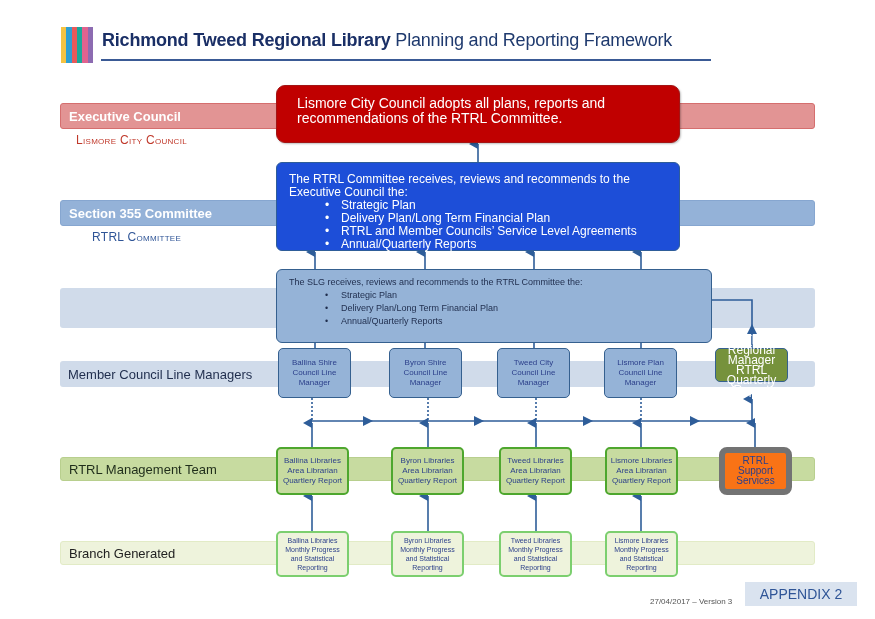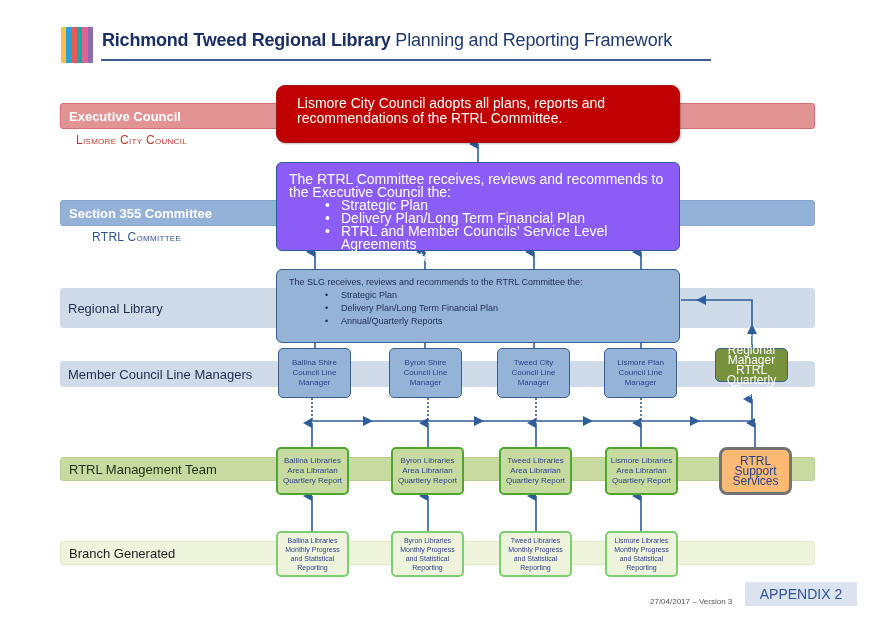--- a/index.html
+++ b/index.html
@@ -23,34 +23,34 @@
   .band-mgt  { left:60px; top:457px; width:755px; height:24px; background:#c7dba0; border:1px solid #b8cf8e; color:#1f2d1a; }
   .band-branch { left:60px; top:541px; width:755px; height:24px; background:#eef3dc; border:1px solid #e2ebc6; color:#222; }
 
   .sub-label { font-size:10px; letter-spacing:0.3px; font-variant:small-caps; }
   .sub-exec { left:76px; top:133px; color:#c0392b; font-size:12px; }
   .sub-s355 { left:92px; top:230px; color:#2f5597; font-size:12px; }
 
   
   .box-red { left:276px; top:85px; width:404px; height:58px; background:#c00000; border:1px solid #a31515; border-radius:9px;
              color:#fff; font-size:14px; padding:10px 20px; line-height:15px; box-shadow:1px 1px 2px rgba(0,0,0,0.25); }
-  .box-blue { left:276px; top:162px; width:404px; height:89px; background:#8b5cf6; border:1.5px solid #2e5d99; border-radius:6px;
-              color:#fff; font-size:14px; padding:10px 12px; line-height:13px; }
-  .box-slg { left:276px; top:269px; width:404px; height:74px; background:#95b3d7; border:1.5px solid #35608f; border-radius:6px;
+  .box-blue { left:276px; top:162px; width:404px; height:89px; background:#1d4ed8; border:1.5px solid #2e5d99; border-radius:6px;
+              color:#fff; font-size:12px; padding:10px 12px; line-height:13px; }
+  .box-slg { left:276px; top:269px; width:436px; height:74px; background:#95b3d7; border:1.5px solid #35608f; border-radius:6px;
              color:#1f2d4d; font-size:9px; padding:6px 12px; line-height:13px; }
   .box-blue ul, .box-slg ul { margin:0; padding-left:36px; list-style:none; }
   .box-blue li, .box-slg li { position:relative; padding-left:16px; }
   .box-blue li::before, .box-slg li::before { content:"•"; position:absolute; left:0; }
 
   
   .node { display:flex; align-items:center; justify-content:center; text-align:center; border-radius:5px; }
   .node-mgr { top:348px; width:73px; height:50px; background:#95b3d7; border:1.5px solid #35608f; color:#2b3f8a; font-size:8px; line-height:10px; }
   .node-rm  { left:715px; top:348px; width:73px; height:34px; background:#76923c; border:1.5px solid #35608f; color:#ffffff; font-size:12px; line-height:10px;text-align:center; }
   .node-area { top:447px; width:73px; height:48px; background:#c7dba0; border:2px solid #4ea72e; color:#2b3f8a; font-size:8px; line-height:10px; }
-  .node-support { left:719px; top:447px; width:73px; height:48px; background:#fdba74; border:3px solid #737373; color:#2b3f8a; font-size:12px; line-height:10px; border-radius:8px; }
+  .node-support { left:719px; top:447px; width:73px; height:48px; background:#f97316; border:6px solid #737373; color:#2b3f8a; font-size:10px; line-height:10px; border-radius:8px; }
   .node-branch { top:531px; width:73px; height:46px; background:#eef3dc; border:2px solid #7ccf6f; color:#2b3f8a; font-size:7px; line-height:9px; }
 
   svg.connectors { position:absolute; left:0; top:0; }
 
   .footer-date { left:650px; top:597px; font-size:8px; color:#555; }
   .appendix { left:745px; top:582px; width:112px; height:24px; background:#dae3ef; color:#2f5597; font-size:14px;
               display:flex; align-items:center; justify-content:center; }
 </style>
 </head>
 <body>
@@ -74,21 +74,20 @@
 </div>
 <div class="abs sub-label sub-exec">Lismore City Council</div>
 
 <div class="abs band band-s355">
   <span>Section 355 Committee</span>
 </div>
 <div class="abs sub-label sub-s355">RTRL Committee</div>
 
 <div class="abs band band-slg">
   <div>
-    <div>Regional Library</div>
   </div>
 </div>
 <div class="abs band band-mcl">
   <span>Member Council Line Managers</span>
 </div>
 <div class="abs band band-mgt">
   <span>RTRL Management Team</span>
 </div>
 <div class="abs band band-branch">
   <span>Branch Generated</span>

